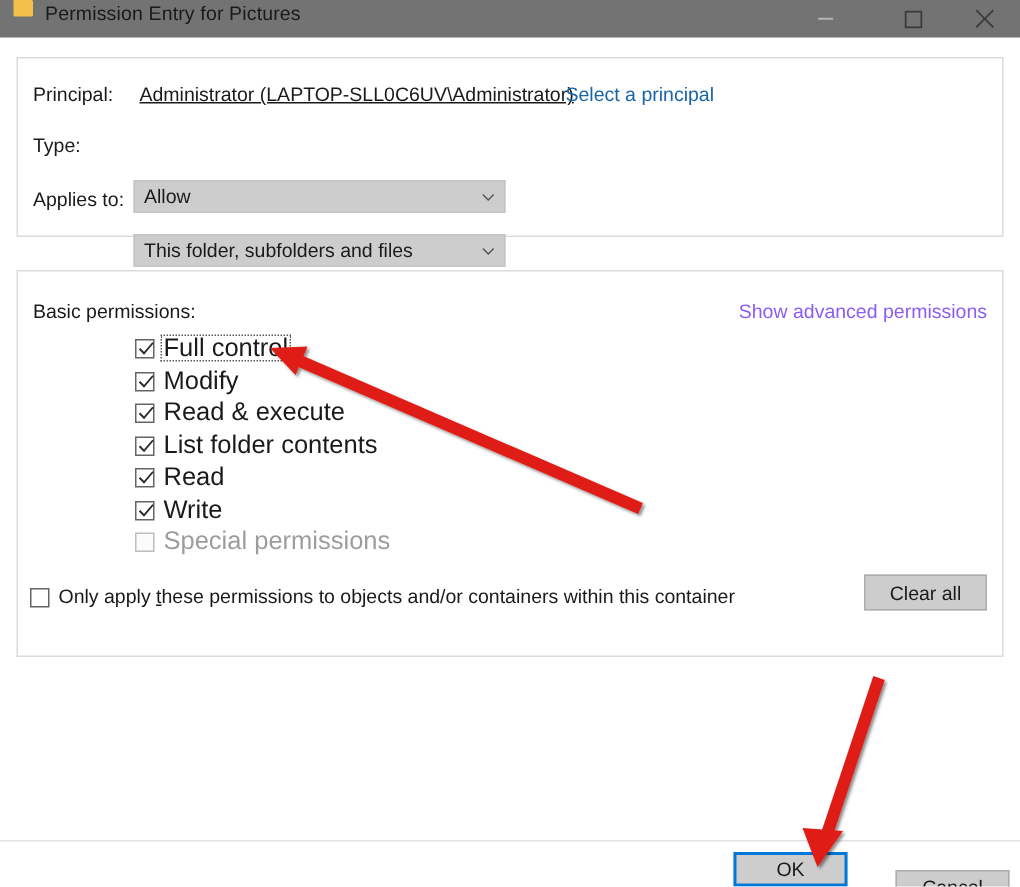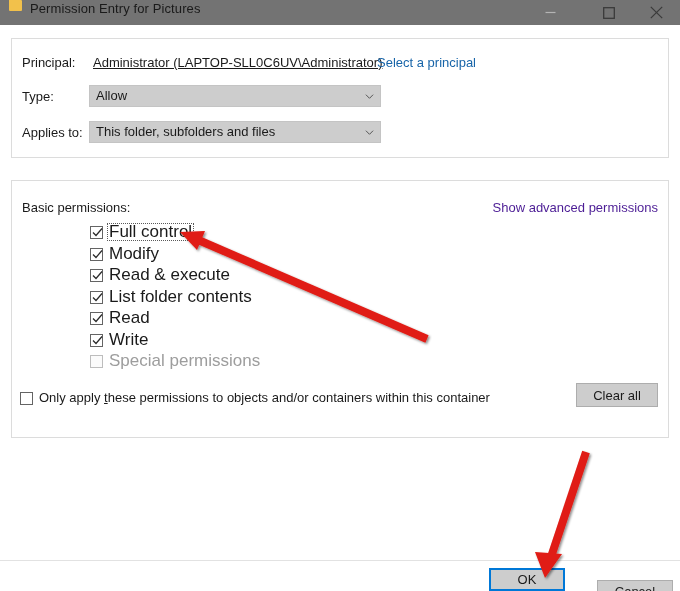--- a/index.html
+++ b/index.html
@@ -87,44 +87,45 @@
   
   .form-label {
     position: absolute; left: 22px;
     font-size: 13px; color: #1a1a1a;
   }
   #label-type      { top: 89px; }
   #label-applies   { top: 125px; }
 
   .combo {
     position: absolute; left: 89px;
-    width: 292px; height: 22px;
+    width: 248px; height: 22px;
     background: #cdcdcd;
     border: 1px solid #c4c4c4;
+    margin-top: 35px;
   }
   #combo-type    { top: 85px; }
   #combo-applies { top: 121px; }
   .combo .combo-value {
     position: absolute; left: 6px; top: 2px;
     font-size: 13px; color: #1a1a1a;
     white-space: nowrap;
   }
   .combo .chev {
     position: absolute; right: 6px; top: 6px;
     width: 9px; height: 9px;
   }
 
   
   #label-basic-perms {
     position: absolute; left: 22px; top: 200px;
     font-size: 13px; color: #1a1a1a;
   }
   #link-show-advanced {
     position: absolute; right: 22px; top: 200px;
-    font-size: 13px; color: #4c1d95;
+    font-size: 13px; color: #8b5cf6;
     text-decoration: none;
     white-space: nowrap;
     cursor: pointer;
   }
 
   
   #perm-list {
     position: absolute; left: 90px; top: 224px;
     width: 280px;
   }

